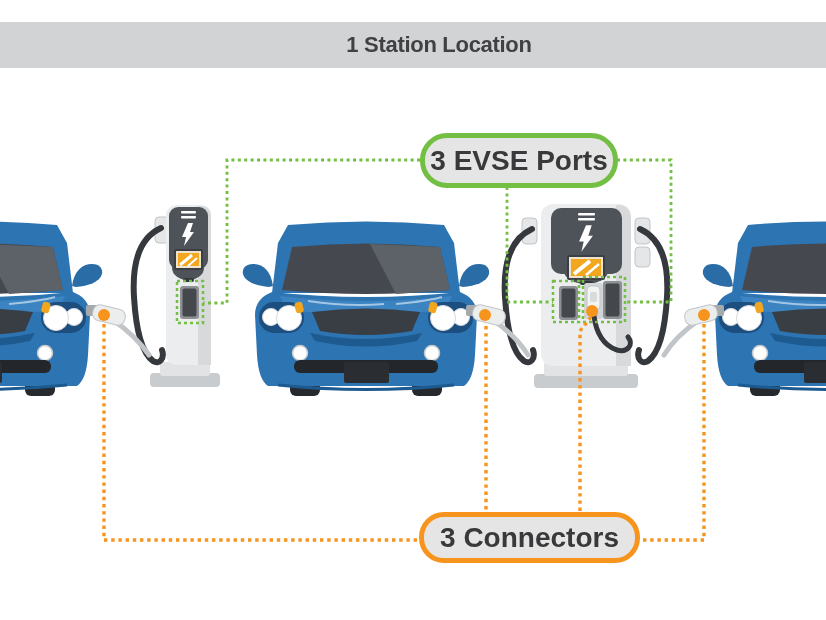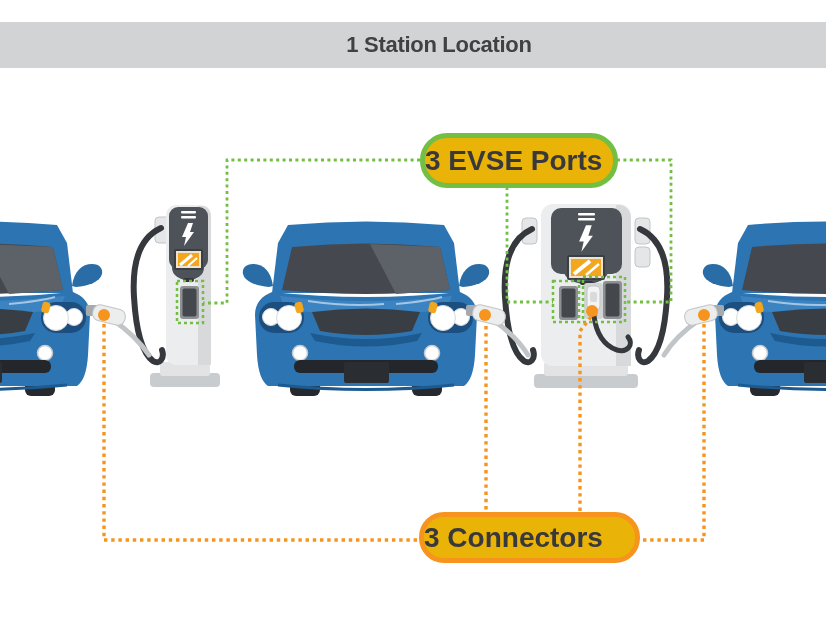--- a/index.html
+++ b/index.html
@@ -14,23 +14,23 @@
   }
   .header-bar{
     position:absolute;left:0;top:22px;width:826px;height:46px;
     background:var(--header_bg);display:flex;align-items:center;justify-content:center;padding-left:26px;
   }
   .header-bar .title{
     font-size:22px;font-weight:bold;color:#414042;letter-spacing:-0.3px;
   }
   .scene{position:absolute;left:0;top:0;width:826px;height:620px;}
   .callout{
-    position:absolute;background:#eab308;text-align:center;
+    position:absolute;background:#e5e5e5;text-align:center;
     font-weight:bold;color:var(--text_dark);z-index:3;
-    display:flex;align-items:center;justify-content:flex-start;
+    display:flex;align-items:center;justify-content:center;
   }
   .callout.green{
     left:420px;top:133px;width:188px;height:45px;
     border:5px solid var(--green);border-radius:27px;font-size:28px;
   }
   .callout.orange{
     left:419px;top:512px;width:211px;height:41px;
     border:5px solid var(--orange);border-radius:25px;font-size:28px;
   }
   svg .greenline{stroke:var(--green);fill:none;}

